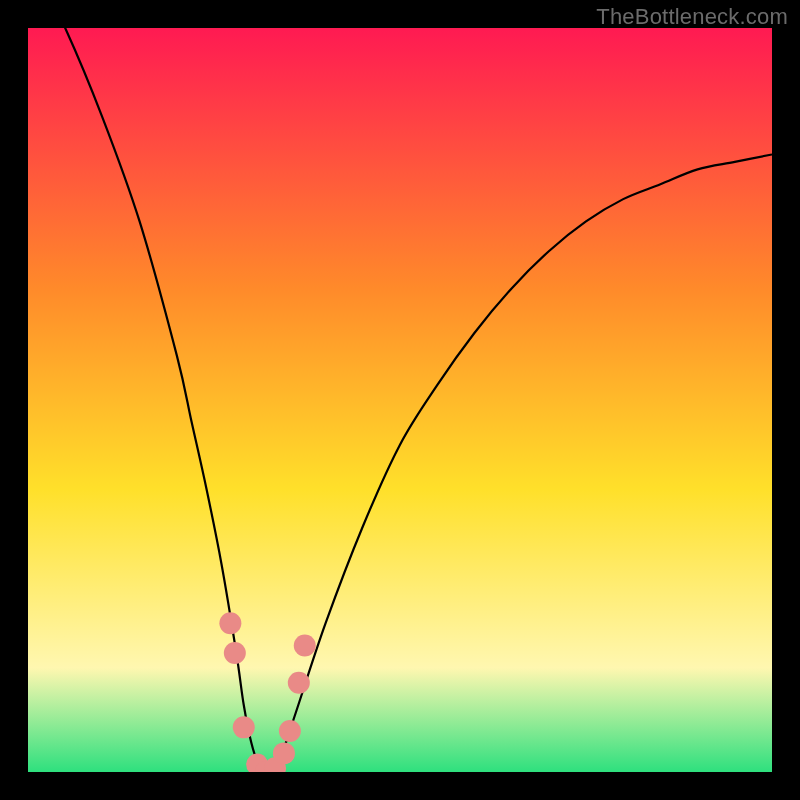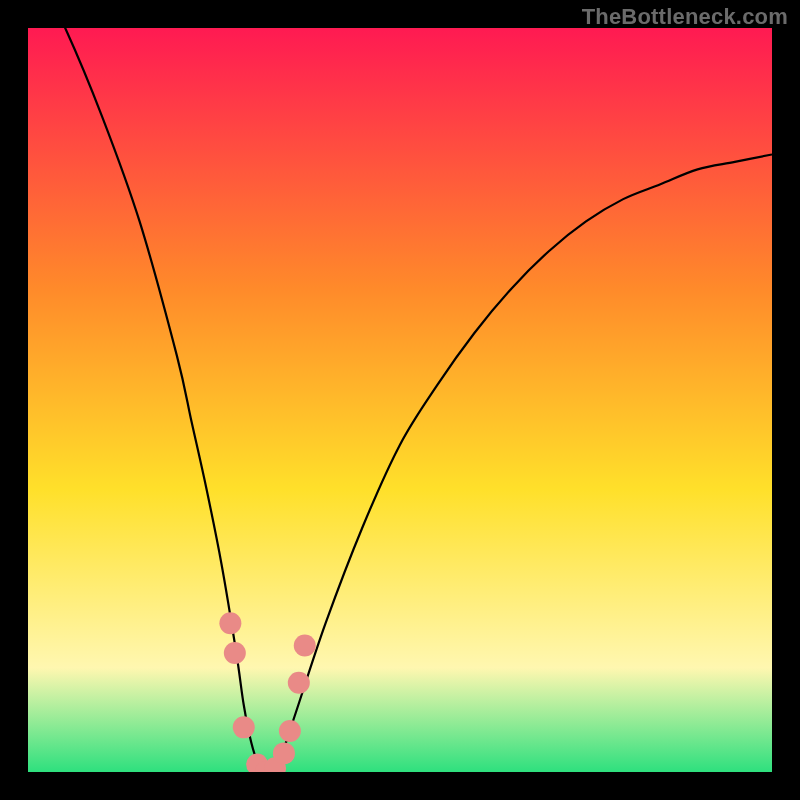--- a/index.html
+++ b/index.html
@@ -26,21 +26,21 @@
     width: 744px;
     height: 744px;
     overflow: hidden;
   }
   .watermark {
     position: absolute;
     top: 4px;
     right: 12px;
     color: #6b6b6b;
     font-size: 22px;
-    font-weight: 700;
+    font-weight: 400;
     letter-spacing: 0.2px;
   }
   svg {
     display: block;
   }
 </style>
 </head>
 <body>
 
 <div class="frame">

